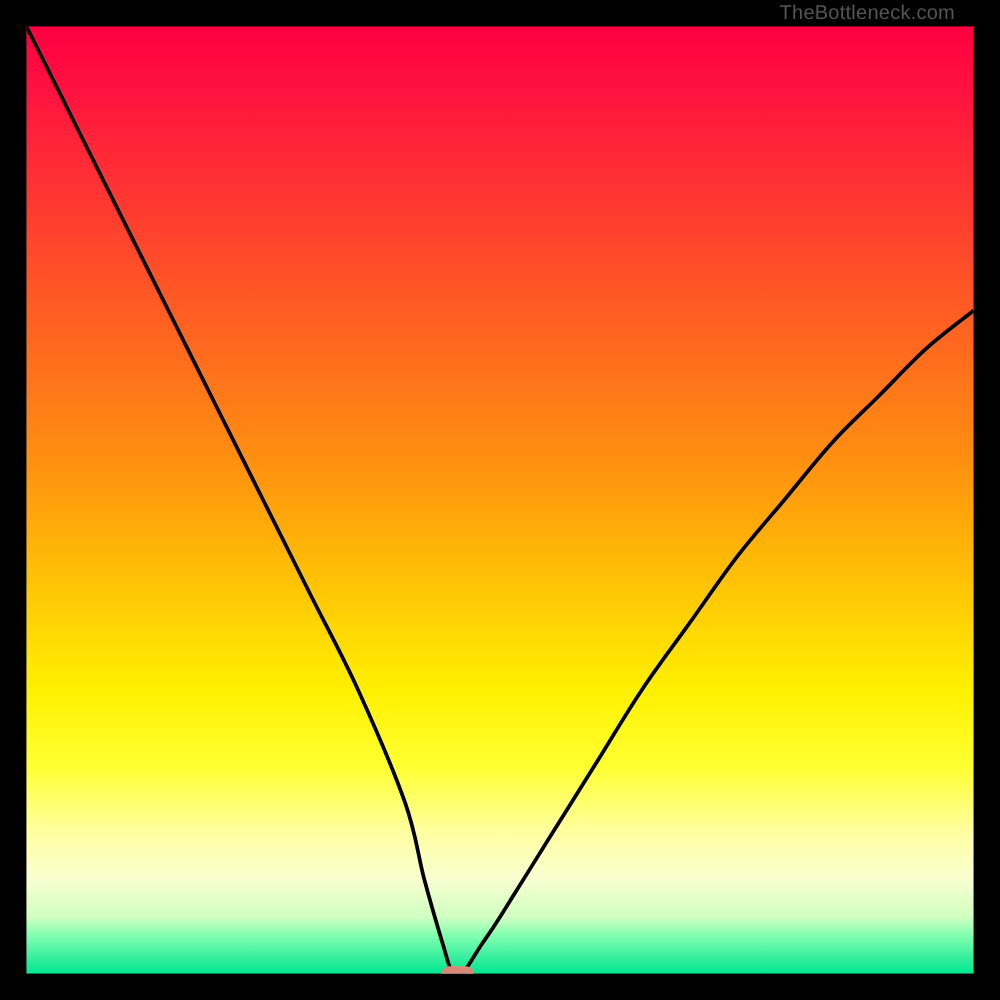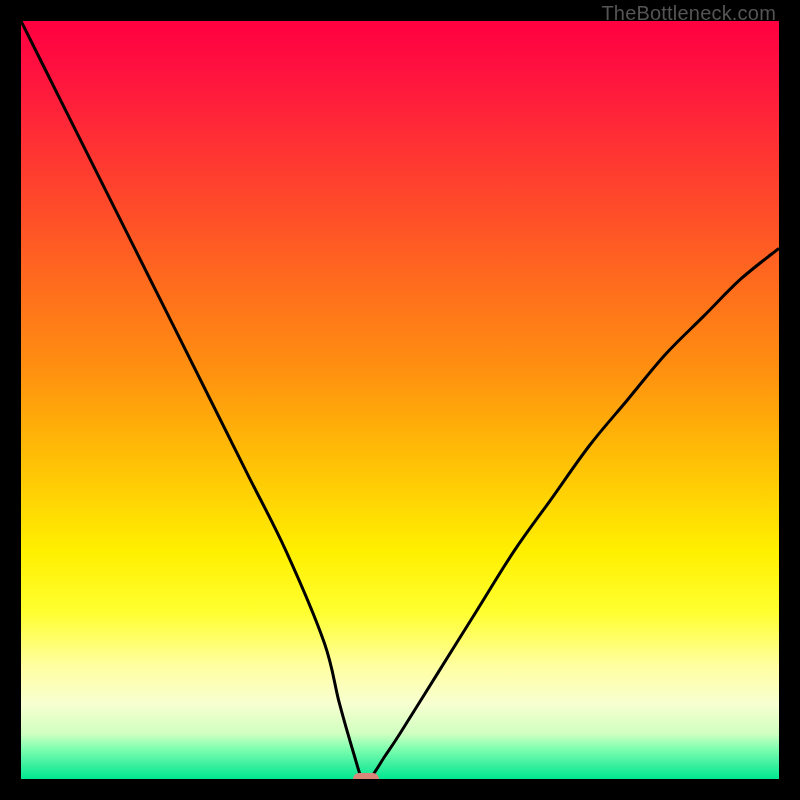--- a/index.html
+++ b/index.html
@@ -51,23 +51,23 @@
     position: absolute;
     width: 26px;
     height: 12px;
     background: #d88878;
     border-radius: 6px;
     transform: translate(-50%, -50%);
   }
   .watermark {
     position: absolute;
     top: 2px;
-    right: 24px;
+    right: 36px;
     color: #555;
-    font-size: 20px;
+    font-size: 16px;
     font-weight: 500;
     letter-spacing: 0.2px;
     margin-left: 32px;
   }
 </style>
 </head>
 <body>
 
 <div class="frame">
   <div class="gradient-bg"></div>

